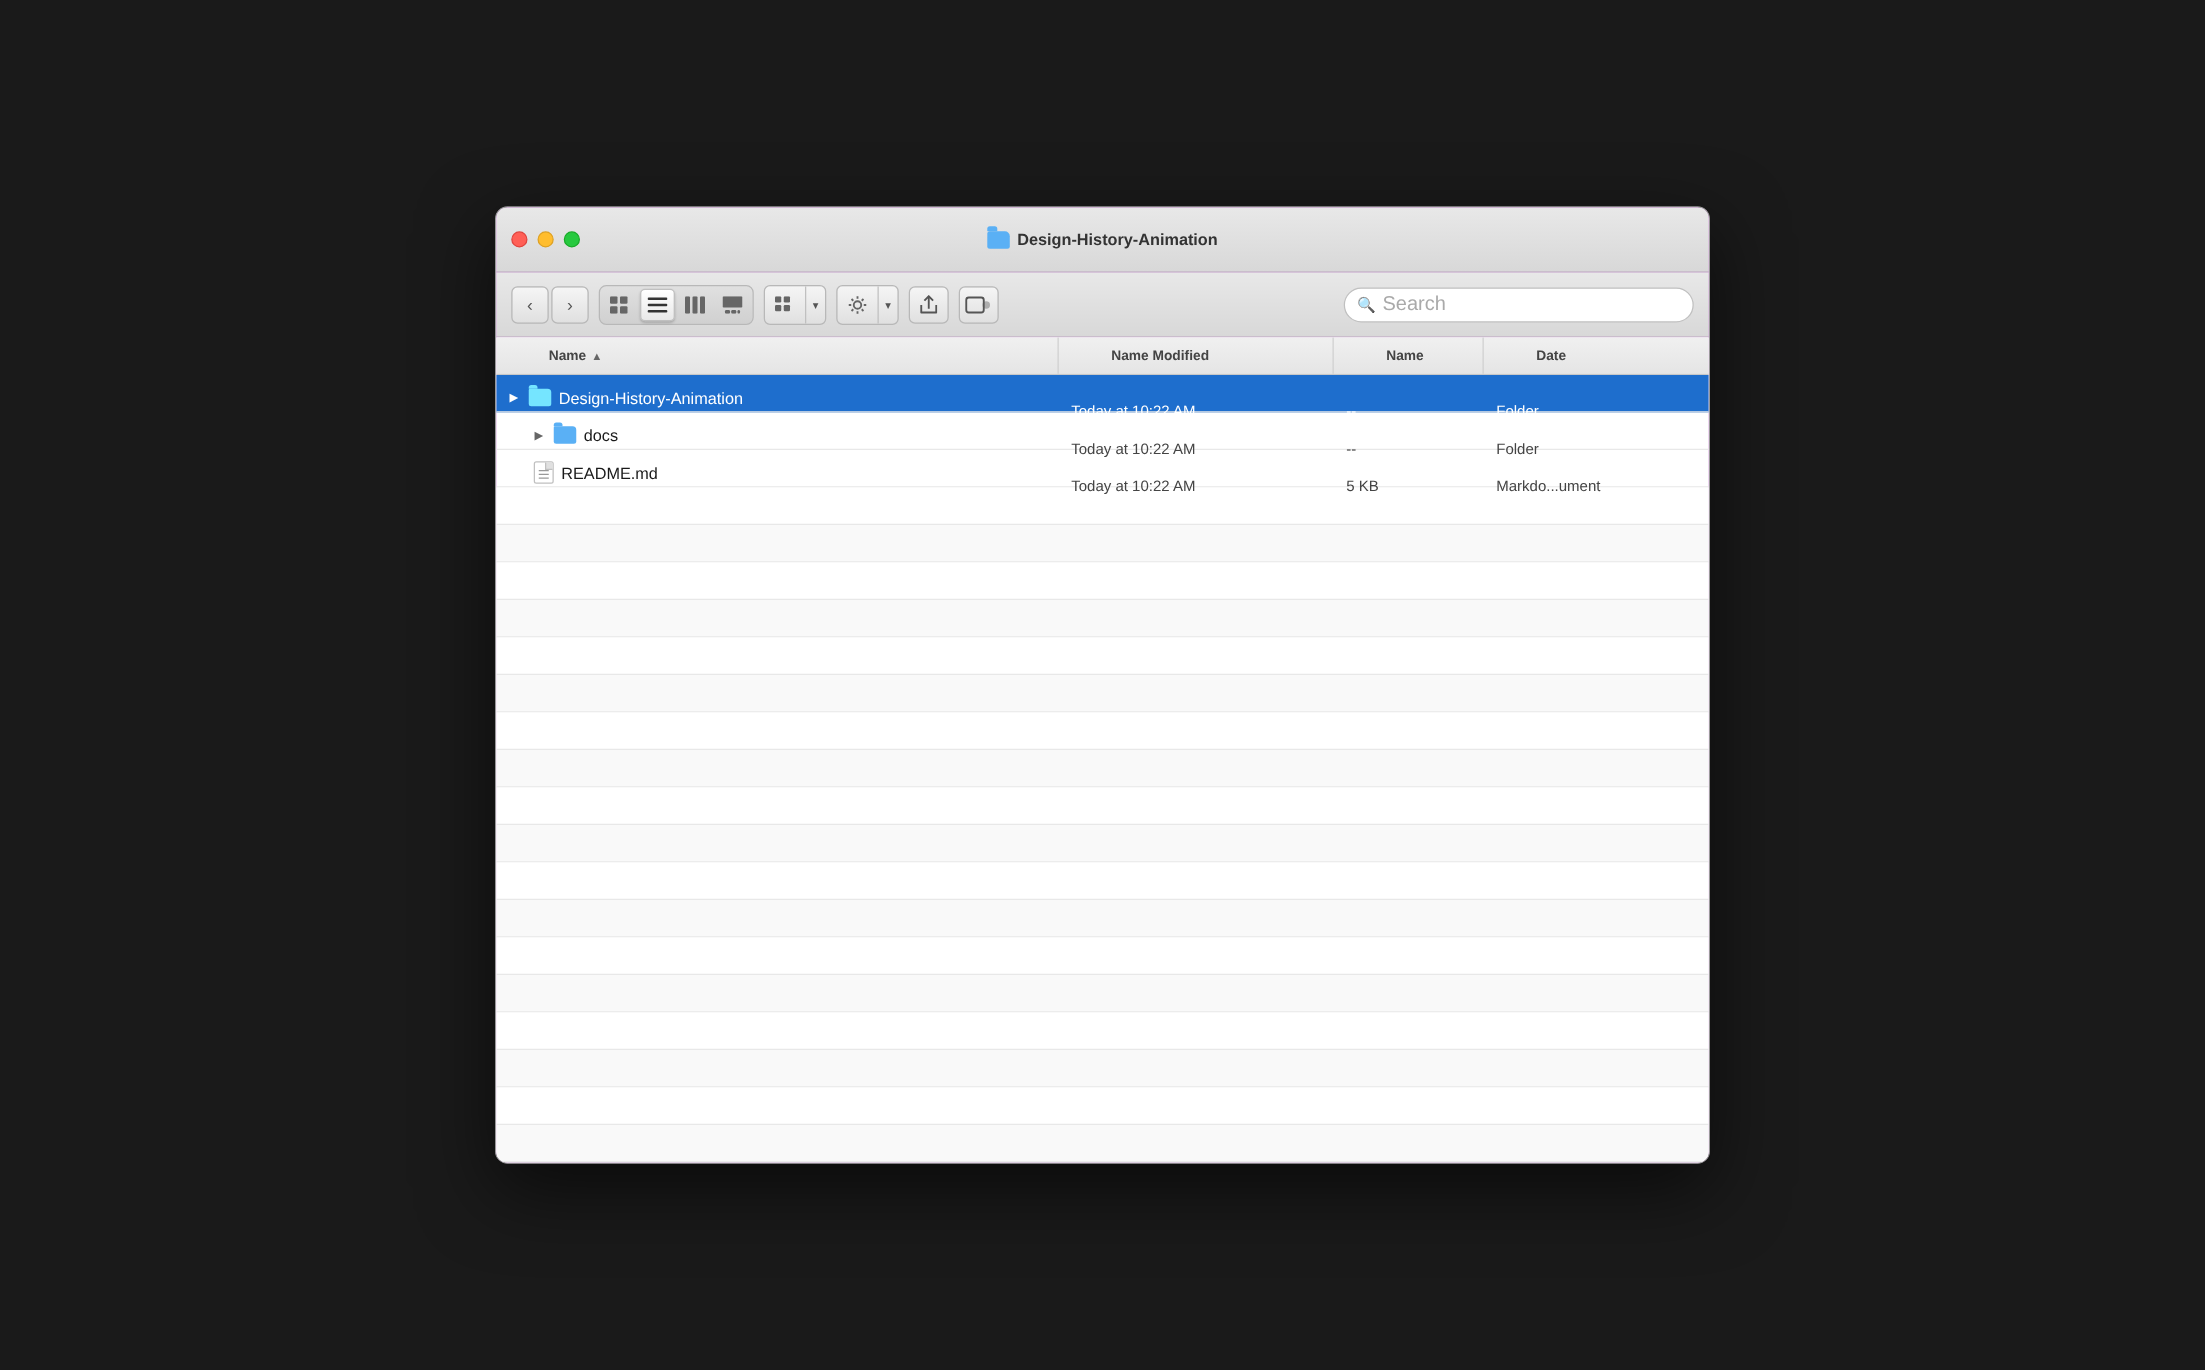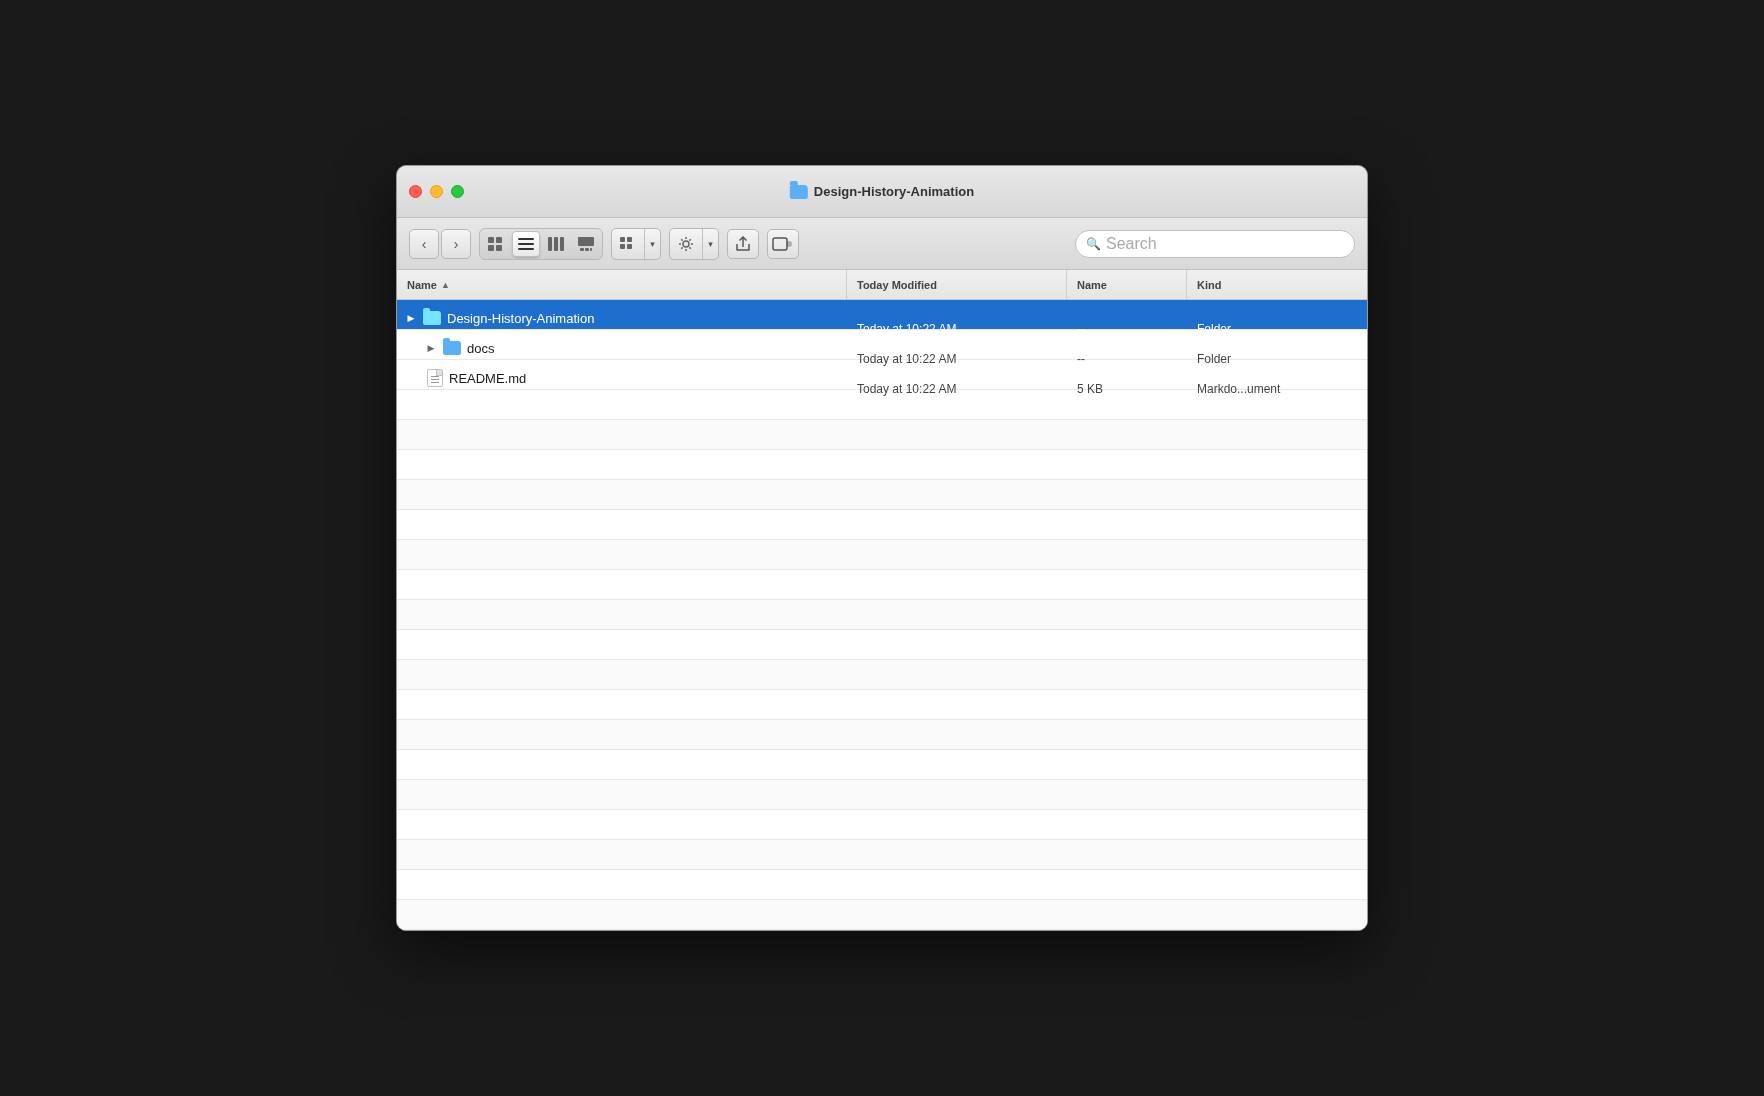--- a/index.html
+++ b/index.html
@@ -239,20 +239,21 @@
     .col-header {
       display: flex;
       align-items: center;
       padding: 0 10px;
       font-size: 11px;
       font-weight: 600;
       color: #444;
       border-right: 1px solid #d0d0d0;
       cursor: pointer;
       user-select: none;
+      margin-left: 32px;
     }
 
     .col-header:last-child { border-right: none; }
 
     .col-header .sort-arrow {
       margin-left: 4px;
       font-size: 9px;
       color: #666;
     }
 
@@ -484,27 +485,27 @@
   </div>
 
   <div class="content-area">
 
     <div class="column-headers">
       <div class="col-header">
         <span>Name</span>
         <span class="sort-arrow">▲</span>
       </div>
       <div class="col-header">
-        <span>Today Modified</span>
+        <span>Name Modified</span>
       </div>
       <div class="col-header">
         <span>Name</span>
       </div>
       <div class="col-header">
-        <span>Kind</span>
+        <span>Date</span>
       </div>
     </div>
 
     <div id="file-list">
         <div class="file-row selected">
       <div class="file-cell-name" style="padding-left: 8px;">
         <span class="expand-arrow">▶</span>
         <div class="folder-icon"></div>
         <span class="file-name-text">Design-History-Animation</span>
       </div>

